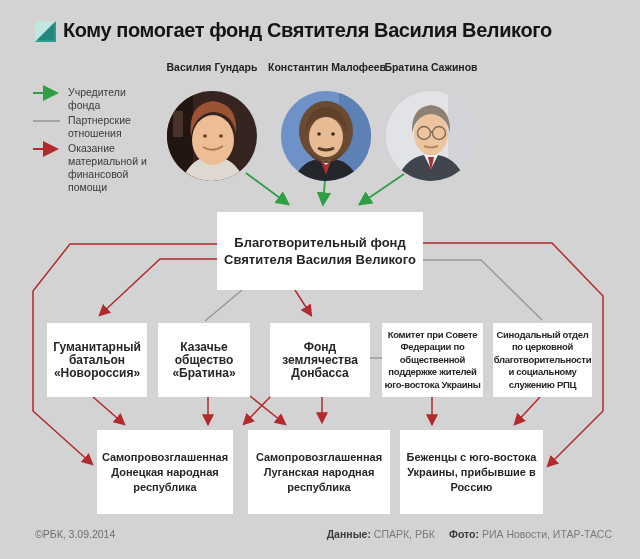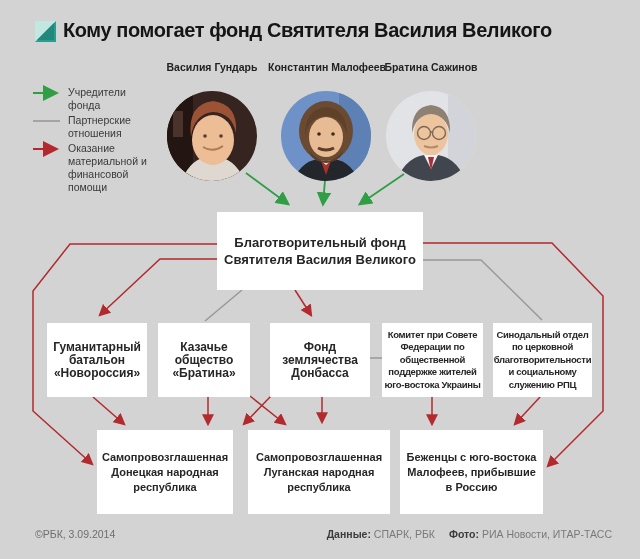--- a/index.html
+++ b/index.html
@@ -172,21 +172,21 @@
   <div class="node" id="fund">Благотворительный фонд Святителя Василия Великого</div>
 
   <div class="node mid" id="p1">Гуманитарный батальон «Новороссия»</div>
   <div class="node mid" id="p2">Казачье общество «Братина»</div>
   <div class="node mid" id="p3">Фонд землячества Донбасса</div>
   <div class="node mid" id="p4">Комитет при Совете Федерации по общественной поддержке жителей юго-востока Украины</div>
   <div class="node mid" id="p5">Синодальный отдел по церковной благотворительности и социальному служению РПЦ</div>
 
   <div class="node bot" id="r1">Самопровозглашенная Донецкая народная республика</div>
   <div class="node bot" id="r2">Самопровозглашенная Луганская народная республика</div>
-  <div class="node bot" id="r3">Беженцы с юго-востока Малофеев, прибывшие в Россию</div>
+  <div class="node bot" id="r3">Беженцы с юго-востока Украины, прибывшие в Россию</div>
 
   <div id="copyright">©РБК, 3.09.2014</div>
   <div id="credits">
     <span><b>Данные:</b> <span>СПАРК, РБК</span></span>
     <span><b>Фото:</b> <span>РИА Новости, ИТАР-ТАСС</span></span>
   </div>
 
 </div>
 
 </body></html>

